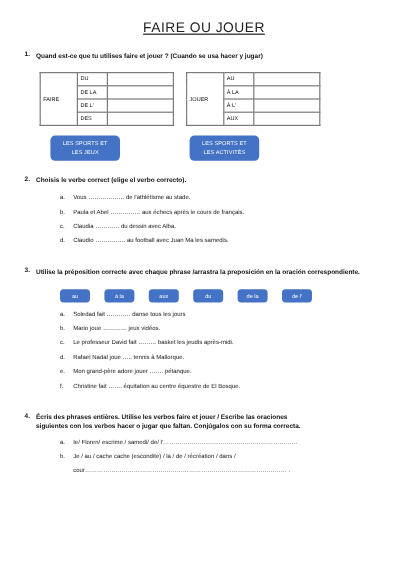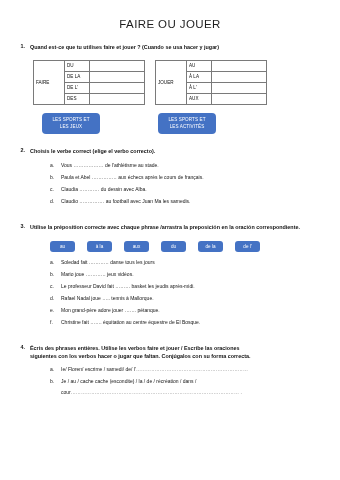--- a/index.html
+++ b/index.html
@@ -23,20 +23,21 @@
     box-sizing: border-box;
     padding: 0 14px;
   }
   .title {
     text-align: center;
     font-size: 11.5px;
     font-weight: 400;
     letter-spacing: 0.4px;
     color: #1f1f1f;
     margin: 18px 0 0 0;
+    text-decoration: underline;
   }
 
   
   .ex {
     margin-top: 13px;
     display: flex;
     align-items: flex-start;
   }
   .ex-num {
     width: 16px;

